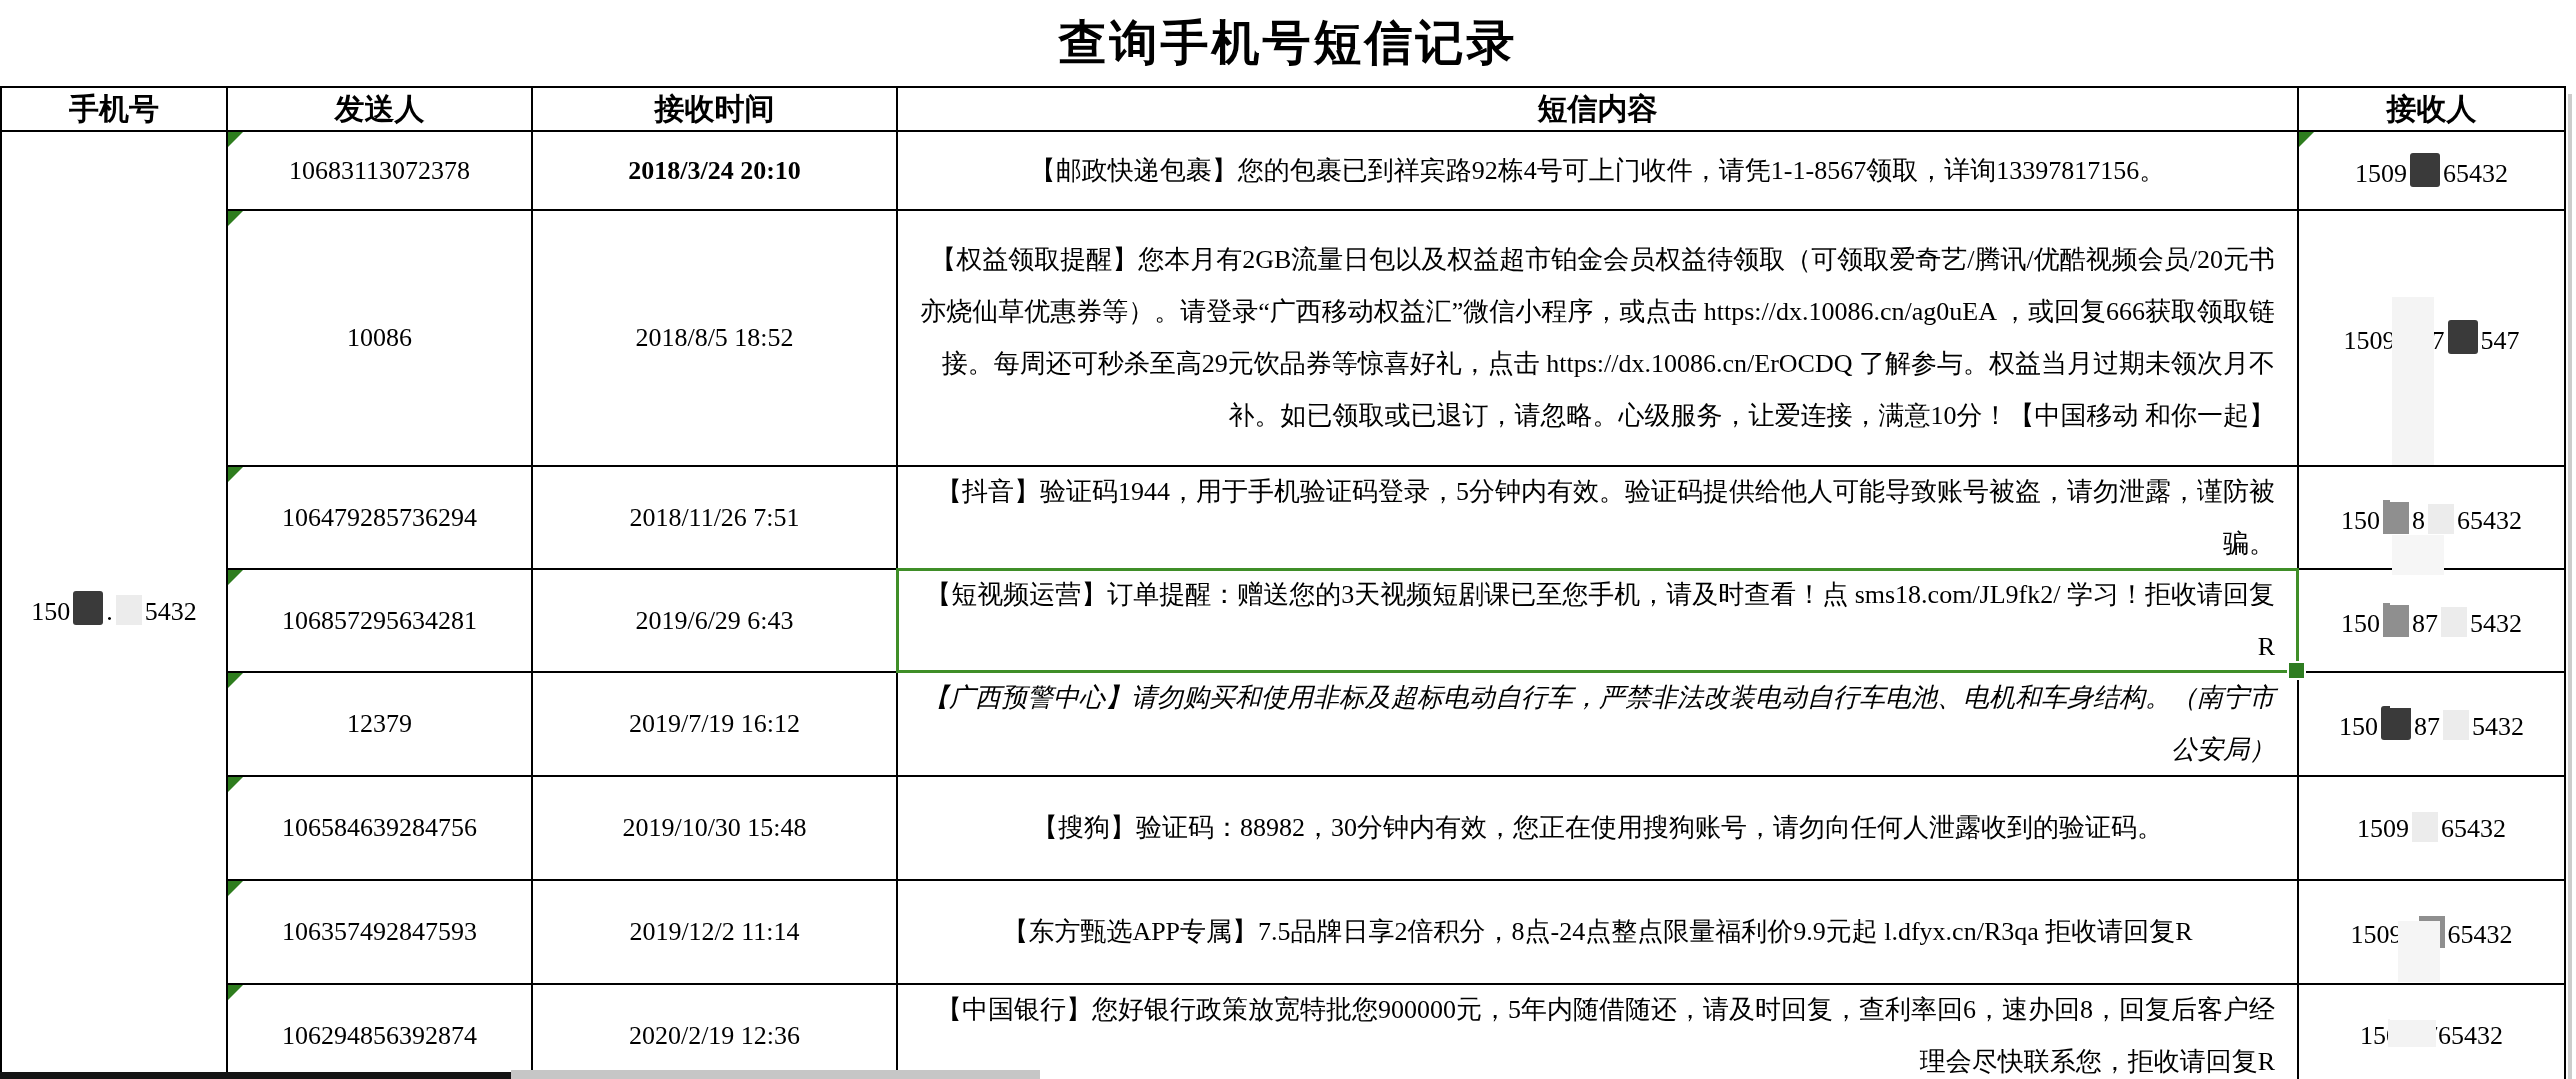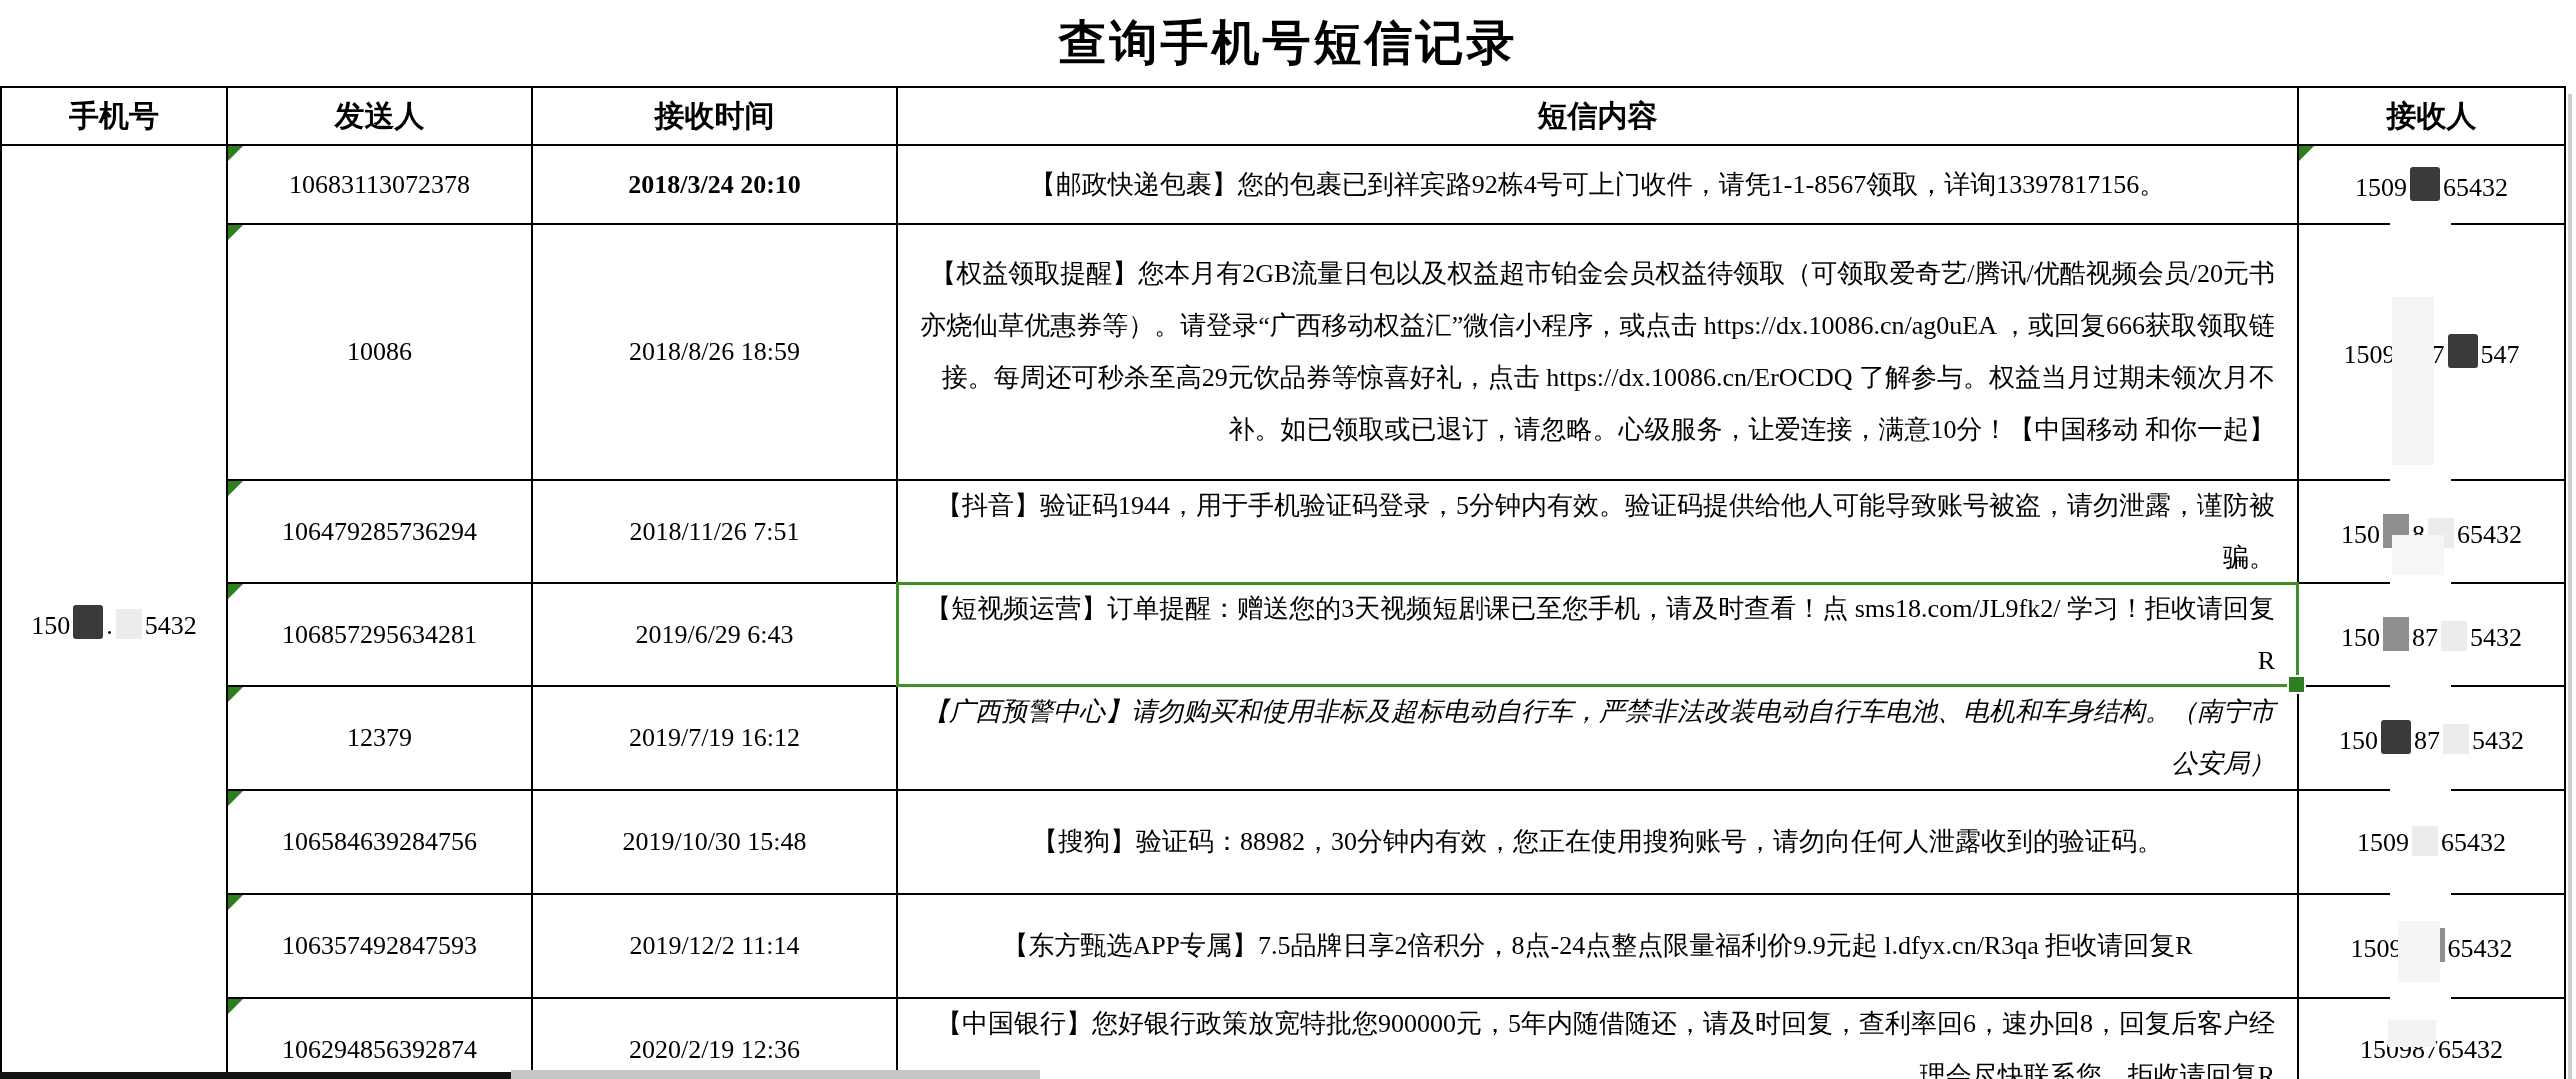--- a/index.html
+++ b/index.html
@@ -41,41 +41,41 @@
 
 <table id="sms-table">
   <colgroup>
     <col style="width:226px">
     <col style="width:305px">
     <col style="width:365px">
     <col style="width:1401px">
     <col style="width:267px">
   </colgroup>
   <thead>
-    <tr style="height:58px">
+    <tr style="height:44px">
       <th>手机号</th>
       <th>发送人</th>
       <th>接收时间</th>
       <th>短信内容</th>
       <th>接收人</th>
     </tr>
   </thead>
   <tbody id="rows">
       <tr style="height: 79px;">
         <td rowspan="8"><span class="seg">150</span><span class="blk dark"></span><span class="seg">.</span><span class="blk light"></span><span class="seg">5432</span></td>
         <td>10683113072378<span class="tri"></span></td>
         <td class="bold-time">2018/3/24 20:10</td>
         <td class="content-cell">
           <div class="cwrap" style="height: 71px;">【邮政快递包裹】您的包裹已到祥宾路92栋4号可上门收件，请凭1-1-8567领取，详询13397817156。</div>
         </td>
         <td><span class="seg">1509</span><span class="blk dark"></span><span class="seg">65432</span><span class="tri"></span></td>
       </tr>
       <tr style="height: 256px;">
         <td>10086<span class="tri"></span></td>
-        <td>2018/8/26 18:59</td>
+        <td>2018/8/5 18:52</td>
         <td class="content-cell">
           <div class="cwrap" style="height: 248px;">【权益领取提醒】您本月有2GB流量日包以及权益超市铂金会员权益待领取（可领取爱奇艺/腾讯/优酷视频会员/20元书亦烧仙草优惠券等）。请登录“广西移动权益汇”微信小程序，或点击 https://dx.10086.cn/ag0uEA ，或回复666获取领取链接。每周还可秒杀至高29元饮品券等惊喜好礼，点击 https://dx.10086.cn/ErOCDQ 了解参与。权益当月过期未领次月不补。如已领取或已退订，请忽略。心级服务，让爱连接，满意10分！【中国移动 和你一起】</div>
         </td>
         <td><span class="seg">1509</span><span class="blk dark"></span><span class="seg">7</span><span class="blk dark"></span><span class="seg">547</span></td>
       </tr>
       <tr style="height: 103px;">
         <td>106479285736294<span class="tri"></span></td>
         <td>2018/11/26 7:51</td>
         <td class="content-cell">
           <div class="cwrap" style="height: 95px;">【抖音】验证码1944，用于手机验证码登录，5分钟内有效。验证码提供给他人可能导致账号被盗，请勿泄露，谨防被骗。</div>

